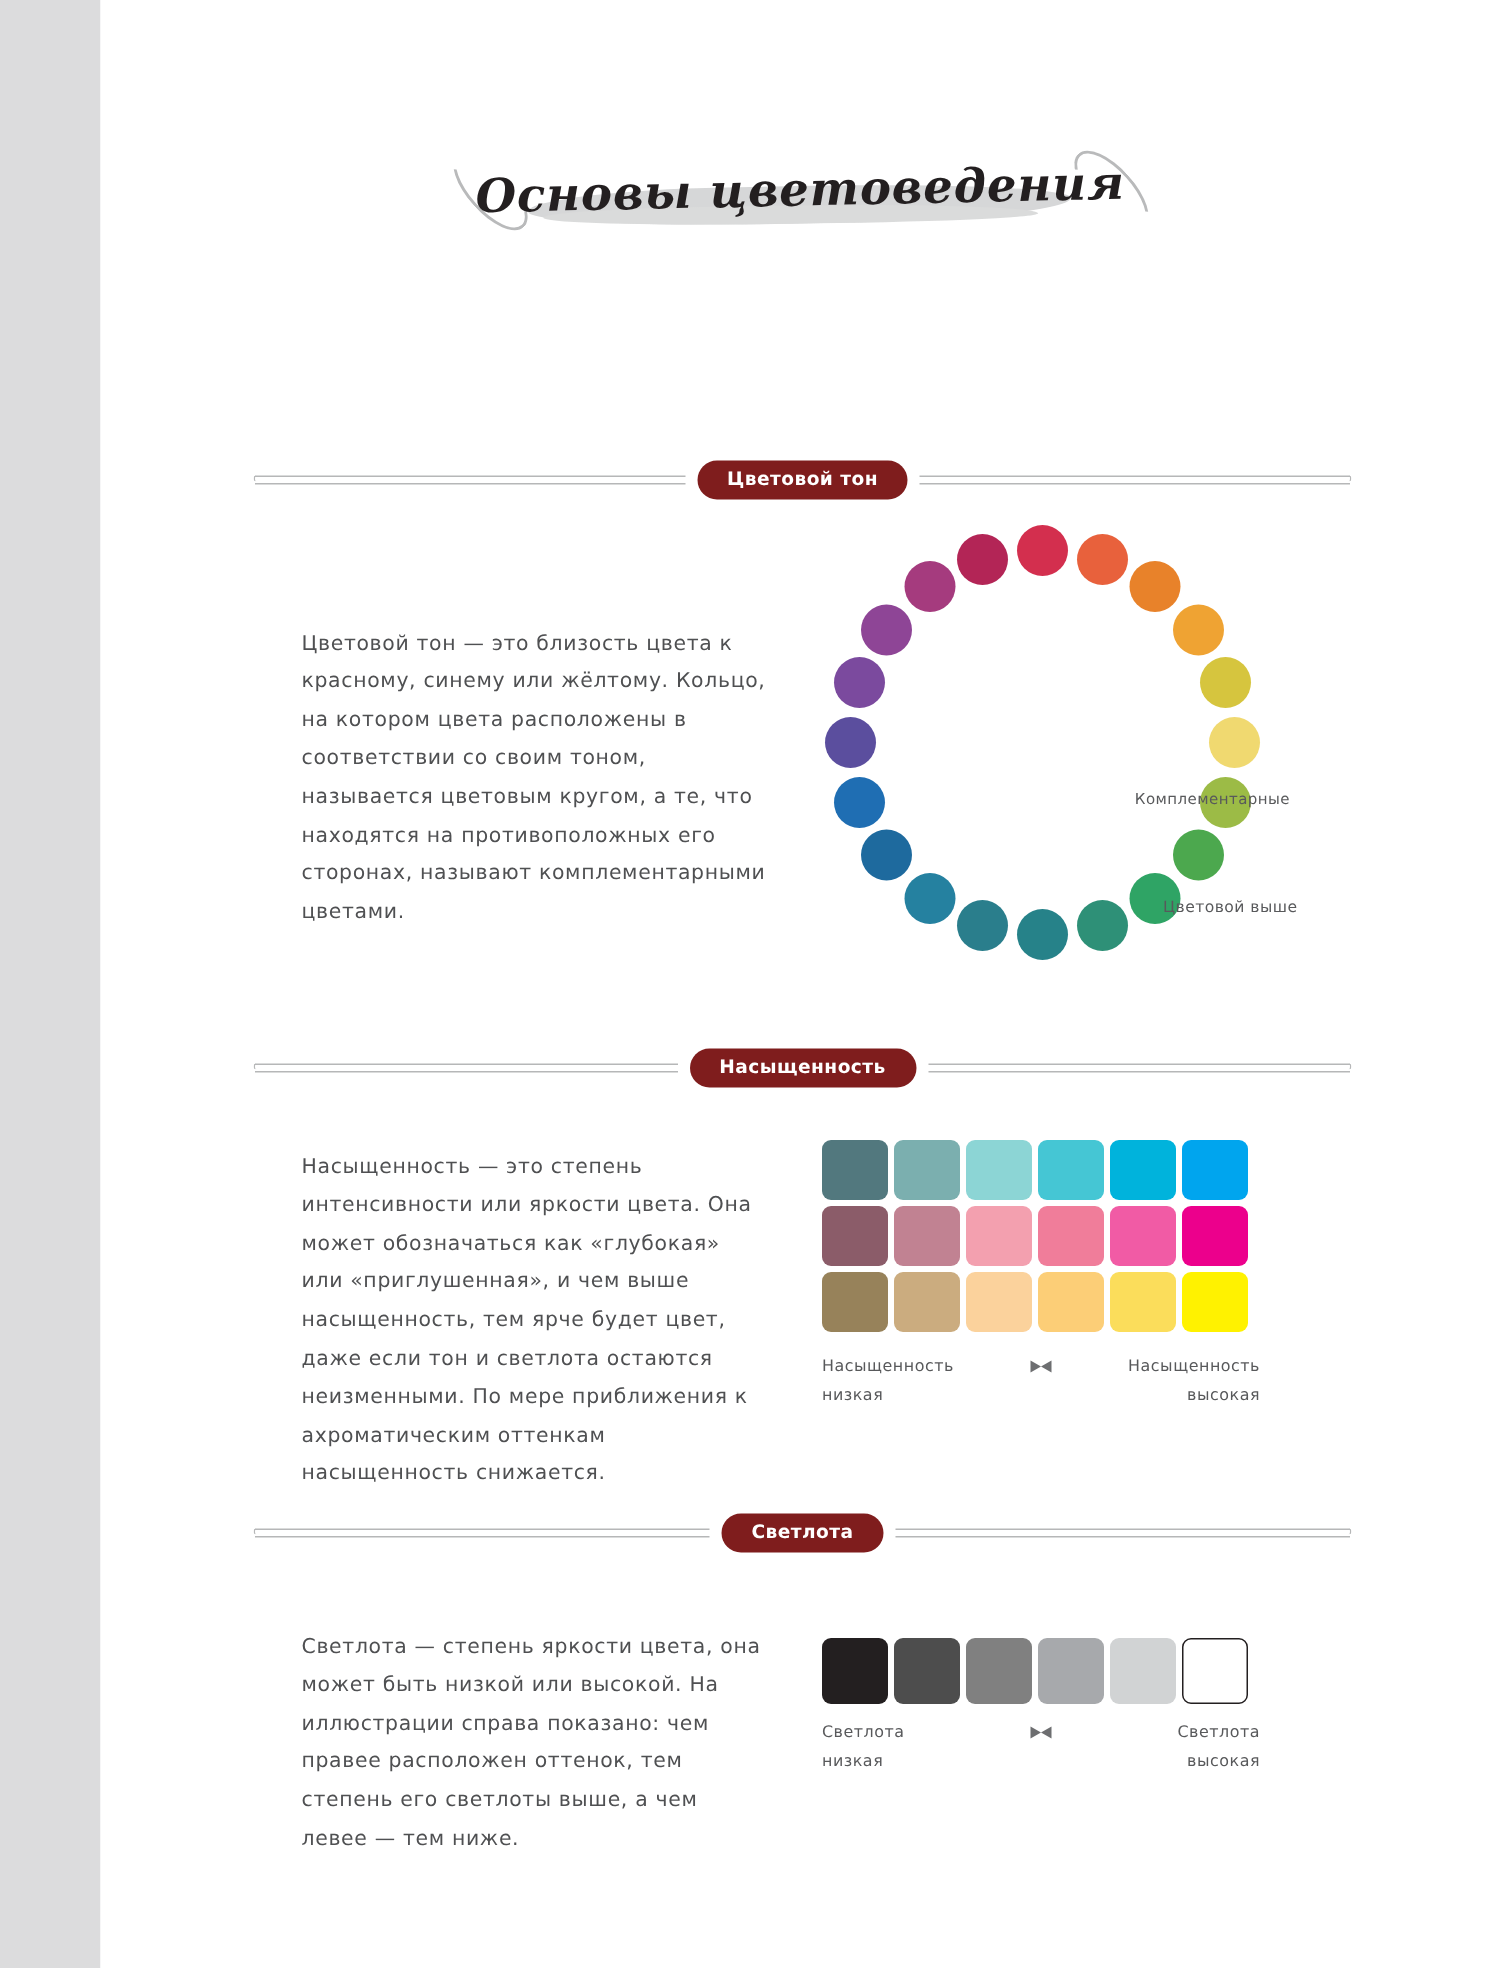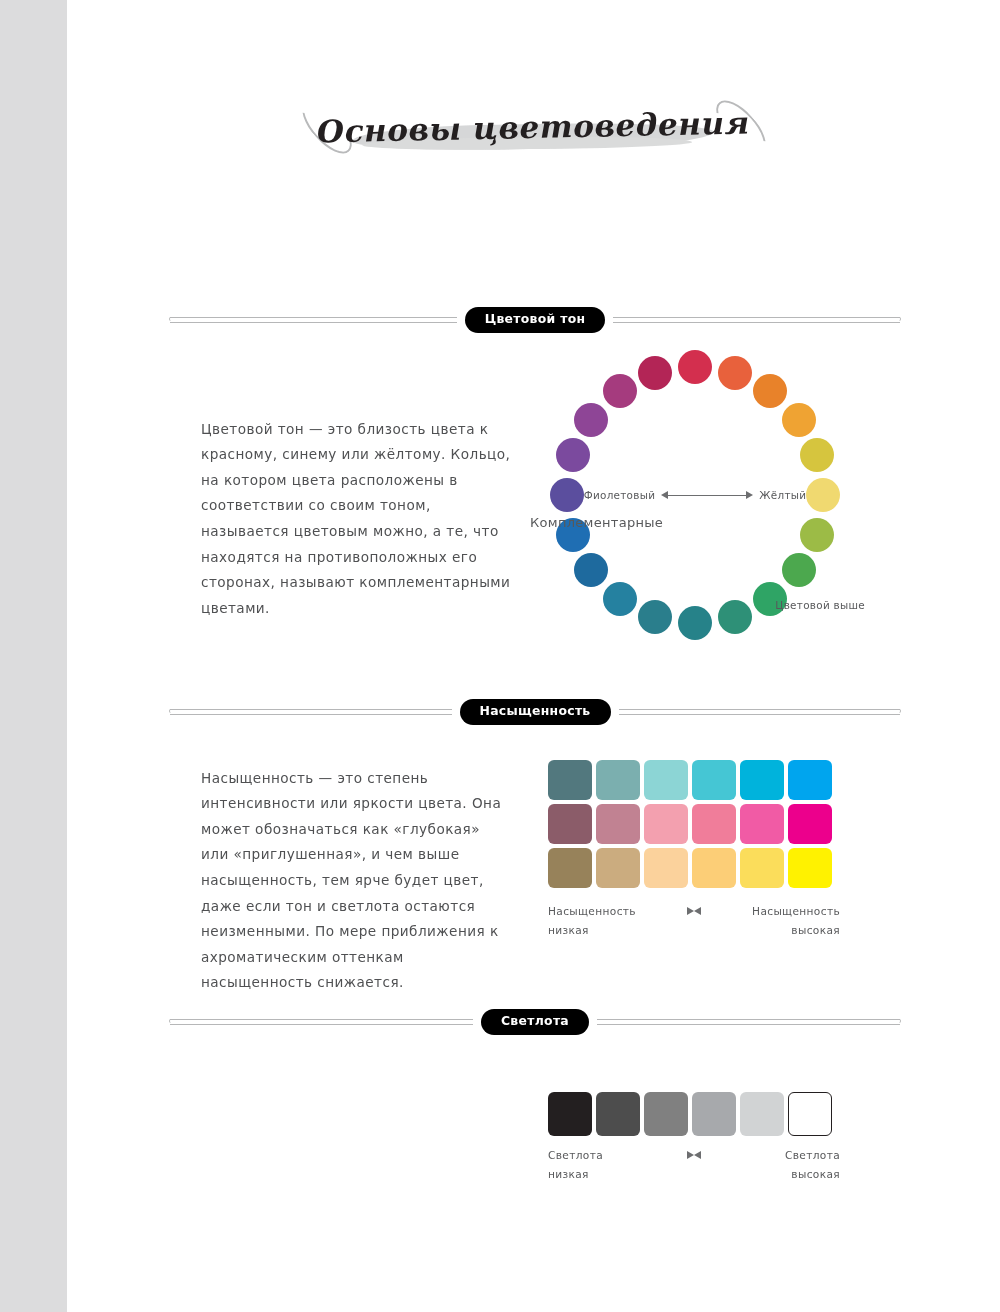--- a/index.html
+++ b/index.html
@@ -145,21 +145,21 @@
   .rule.right::after {
     content: "";
     position: absolute;
     right: -1px; top: -1px;
     width: 4px; height: 4px;
     border-right: 1px solid #b6b7b8;
     border-radius: 0 3px 3px 0;
   }
   .pill {
     flex: 0 0 auto;
-    background: #000000;
+    background: #7f1d1d;
     color: #ffffff;
     border-radius: 16px;
     padding: 6px 20px 7px;
     font-size: 12.4px;
     font-weight: 700;
     letter-spacing: .3px;
     margin: 0 8px;
     white-space: nowrap;
     line-height: 1;
   }
@@ -220,24 +220,24 @@
     top: 1px;
     width: 0; height: 0;
     border-top: 4px solid transparent;
     border-bottom: 4px solid transparent;
   }
   .dbl-arrow .head.l { left: 0; border-right: 7px solid #6d6e70; }
   .dbl-arrow .head.r { right: 0; border-left: 7px solid #6d6e70; }
 
   .wheel-sub {
     position: absolute;
-    left: 0; top: 160px;
+    left: 0; top: 173px;
     width: 330px;
-    text-align: left;
-    font-size: 13px;
+    text-align: right;
+    font-size: 10px;
     color: #58595b;
     letter-spacing: .3px;
   }
   .wheel-caption {
     position: absolute;
     right: -5px;
     top: 244px;
     font-size: 10.4px;
     color: #58595b;
     letter-spacing: .3px;
@@ -307,21 +307,21 @@
     </div>
   </div>
 
 
   <div class="section-head" style="top:305px">
     <span class="rule left"></span>
     <span class="pill">Цветовой тон</span>
     <span class="rule right"></span>
   </div>
 
-  <p class="body-text" style="top:403px">Цветовой тон — это близость цвета к красному, синему или жёлтому. Кольцо, на котором цвета расположены в соответствии со своим тоном, называется цветовым можно, а те, что находятся на противоположных его сторонах, называют комплементарными цветами.</p>
+  <p class="body-text" style="top:403px">Цветовой тон — это близость цвета к красному, синему или жёлтому. Кольцо, на котором цвета расположены в соответствии со своим тоном, называется цветовым кругом, а те, что находятся на противоположных его сторонах, называют комплементарными цветами.</p>
 
   <div class="wheel">
     <div id="wheel-dots">
         <span class="wheel-dot" style="width: 34px; height: 34px; background: rgb(211, 47, 78); left: 165px; top: 12px;"></span>
         <span class="wheel-dot" style="width: 34px; height: 34px; background: rgb(232, 97, 60); left: 204.554px; top: 18.2648px;"></span>
         <span class="wheel-dot" style="width: 34px; height: 34px; background: rgb(232, 130, 42); left: 240.237px; top: 36.4458px;"></span>
         <span class="wheel-dot" style="width: 34px; height: 34px; background: rgb(239, 163, 51); left: 268.554px; top: 64.7635px;"></span>
         <span class="wheel-dot" style="width: 34px; height: 34px; background: rgb(214, 197, 62); left: 286.735px; top: 100.446px;"></span>
         <span class="wheel-dot" style="width: 34px; height: 34px; background: rgb(240, 217, 112); left: 293px; top: 140px;"></span>
         <span class="wheel-dot" style="width: 34px; height: 34px; background: rgb(156, 187, 70); left: 286.735px; top: 179.554px;"></span>
@@ -332,29 +332,20 @@
         <span class="wheel-dot" style="width: 34px; height: 34px; background: rgb(42, 126, 140); left: 125.446px; top: 261.735px;"></span>
         <span class="wheel-dot" style="width: 34px; height: 34px; background: rgb(37, 129, 160); left: 89.7635px; top: 243.554px;"></span>
         <span class="wheel-dot" style="width: 34px; height: 34px; background: rgb(30, 106, 158); left: 61.4458px; top: 215.237px;"></span>
         <span class="wheel-dot" style="width: 34px; height: 34px; background: rgb(31, 110, 179); left: 43.2648px; top: 179.554px;"></span>
         <span class="wheel-dot" style="width: 34px; height: 34px; background: rgb(91, 78, 158); left: 37px; top: 140px;"></span>
         <span class="wheel-dot" style="width: 34px; height: 34px; background: rgb(123, 74, 158); left: 43.2648px; top: 100.446px;"></span>
         <span class="wheel-dot" style="width: 34px; height: 34px; background: rgb(142, 69, 150); left: 61.4458px; top: 64.7635px;"></span>
         <span class="wheel-dot" style="width: 34px; height: 34px; background: rgb(165, 59, 126); left: 89.7635px; top: 36.4458px;"></span>
         <span class="wheel-dot" style="width: 34px; height: 34px; background: rgb(179, 37, 86); left: 125.446px; top: 18.2648px;"></span>
       </div>
-    <div class="wheel-axis">
-      <span class="axis-label">Фиолетовый</span>
-      <span class="dbl-arrow">
-        <span class="head l"></span>
-          <span class="shaft"></span>
-          <span class="head r"></span>
-      </span>
-      <span class="axis-label">Жёлтый</span>
-    </div>
     <div class="wheel-sub">Комплементарные</div>
     <div class="wheel-caption">Цветовой выше</div>
   </div>
 
   <div class="section-head" style="top:697px">
     <span class="rule left"></span>
     <span class="pill">Насыщенность</span>
     <span class="rule right"></span>
   </div>
 
@@ -396,20 +387,21 @@
       <span>высокая</span>
     </span>
   </div>
 
   <div class="section-head" style="top:1007px">
     <span class="rule left"></span>
     <span class="pill">Светлота</span>
     <span class="rule right"></span>
   </div>
 
+  <p class="body-text" style="top:1072px">Светлота —  степень яркости цвета, она может быть низкой или высокой. На иллюстрации справа показано: чем правее расположен оттенок, тем степень его светлоты выше, а чем левее — тем ниже.</p>
 
   <div class="swatch-grid light-grid" id="light-grid">
       <span class="swatch" style="background: rgb(35, 31, 32);"></span>
       <span class="swatch" style="background: rgb(77, 77, 77);"></span>
       <span class="swatch" style="background: rgb(128, 128, 128);"></span>
       <span class="swatch" style="background: rgb(167, 169, 172);"></span>
       <span class="swatch" style="background: rgb(209, 211, 212);"></span>
       <span class="swatch bordered" style="background: rgb(255, 255, 255);"></span>
     </div>
 

